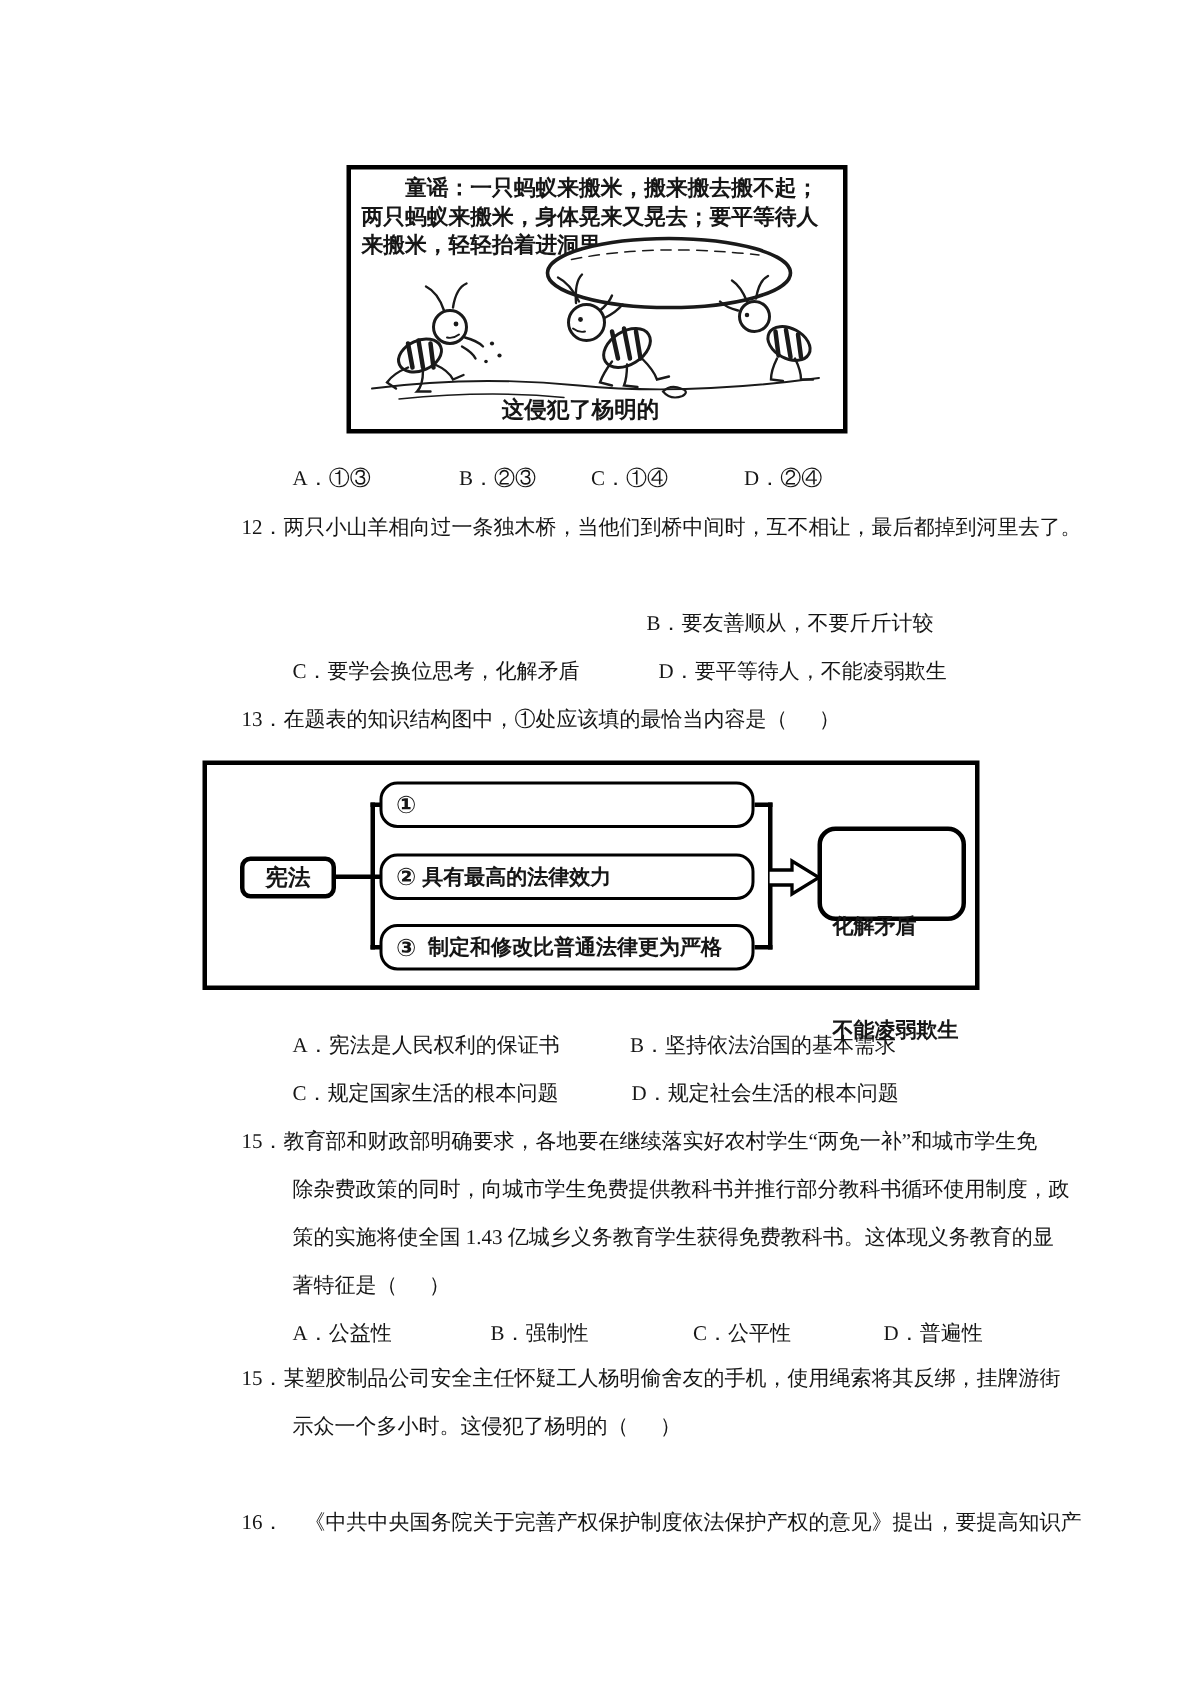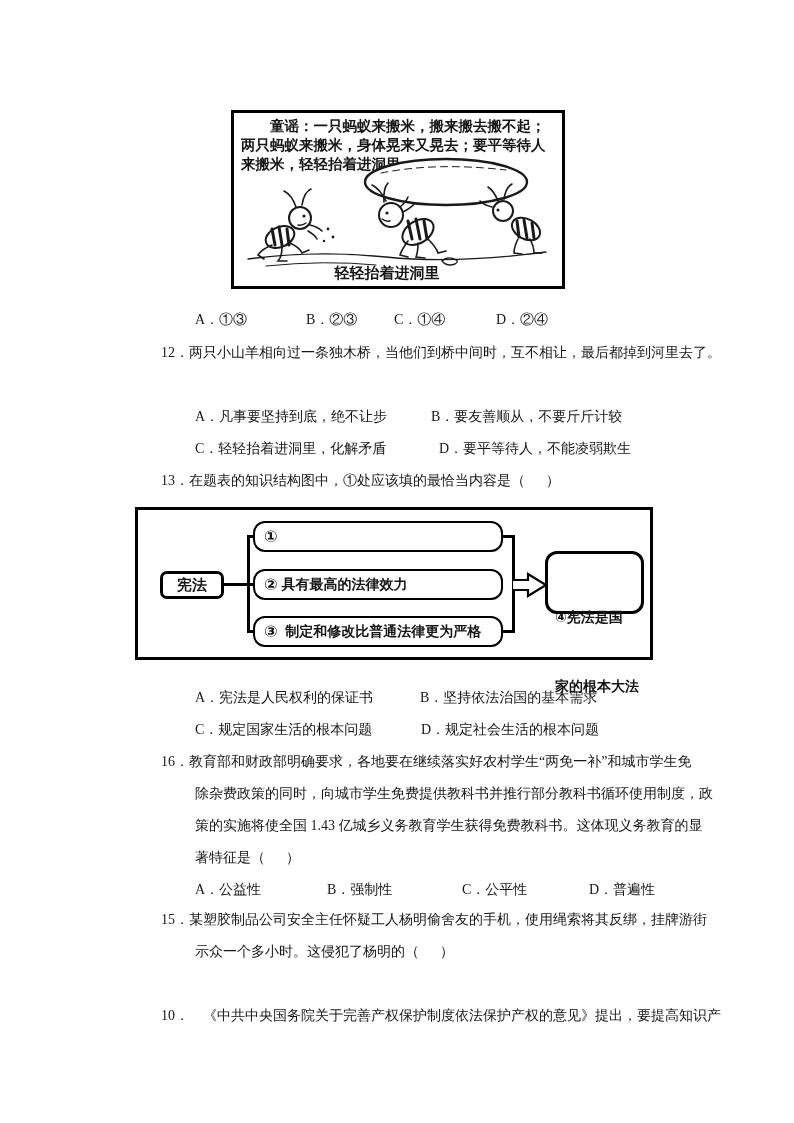--- a/index.html
+++ b/index.html
@@ -106,39 +106,38 @@
             <path d="M46 90 q 0 10 -4 14 l 9 0"></path>
             <path d="M54 86 q 9 4 12 10 l 7 -3"></path>
           <path d="M74 68 q 8 2 12 6"></path>
             <path d="M72 74 q 7 4 9 8"></path>
           <circle cx="92" cy="72" r="1.4" fill="#1a1a1a" stroke="none"></circle>
           <circle cx="97" cy="80" r="1.4" fill="#1a1a1a" stroke="none"></circle>
           <circle cx="88" cy="84" r="1.2" fill="#1a1a1a" stroke="none"></circle>
         </g>
       </g>
     </svg>
-    <figcaption class="fig-caption hei">轻轻抬着进洞里</figcaption>
+    <figcaption class="fig-caption hei">这侵犯了杨明的</figcaption>
   </figure>
 
   <div class="t" style="top:310px">
     <span style="left:147px">A．①③</span>
     <span style="left:258px">B．②③</span>
     <span style="left:346px">C．①④</span>
     <span style="left:448px">D．②④</span>
   </div>
 
   <div class="t" style="top:343px">
     <span style="left:113px">12．两只小山羊相向过一条独木桥，当他们到桥中间时，互不相让，最后都掉到河里去了。</span>
   </div>
   <div class="t" style="top:407px">
-    <span style="left:147px">A．凡事要坚持到底，绝不让步</span>
     <span style="left:383px">B．要友善顺从，不要斤斤计较</span>
   </div>
   <div class="t" style="top:439px">
-    <span style="left:147px">C．轻轻抬着进洞里，化解矛盾</span>
+    <span style="left:147px">C．要学会换位思考，化解矛盾</span>
     <span style="left:391px">D．要平等待人，不能凌弱欺生</span>
   </div>
 
   <div class="t" style="top:471px">
     <span style="left:113px">13．在题表的知识结构图中，①处应该填的最恰当内容是（      ）</span>
   </div>
 
   <div class="diagram">
     <div class="dbox root">宪法</div>
 
@@ -159,36 +158,36 @@
     </div>
     <div class="dbox n3">
       <span class="circ">③</span>
       <span>  制定和修改比普通法律更为严格</span>
     </div>
 
     <svg class="arrow-svg" width="36" height="28" viewBox="0 0 36 28">
       <polygon points="0,9 16,9 16,3 34,14 16,25 16,19 0,19" fill="#fff" stroke="#000" stroke-width="2.2"></polygon>
     </svg>
     <div class="dbox n4">
-      <div>④宪法是国</div>
-      <div>家的根本大法</div>
+      <div>化解矛盾</div>
+      <div>不能凌弱欺生</div>
     </div>
   </div>
 
   <div class="t" style="top:688px">
     <span style="left:147px">A．宪法是人民权利的保证书</span>
     <span style="left:372px">B．坚持依法治国的基本需求</span>
   </div>
   <div class="t" style="top:720px">
     <span style="left:147px">C．规定国家生活的根本问题</span>
     <span style="left:373px">D．规定社会生活的根本问题</span>
   </div>
 
   <div class="t" style="top:752px">
-    <span style="left:113px">16．教育部和财政部明确要求，各地要在继续落实好农村学生“两免一补”和城市学生免</span>
+    <span style="left:113px">15．教育部和财政部明确要求，各地要在继续落实好农村学生“两免一补”和城市学生免</span>
   </div>
   <div class="t" style="top:784px">
     <span style="left:147px">除杂费政策的同时，向城市学生免费提供教科书并推行部分教科书循环使用制度，政</span>
   </div>
   <div class="t" style="top:816px">
     <span style="left:147px">策的实施将使全国 1.43 亿城乡义务教育学生获得免费教科书。这体现义务教育的显</span>
   </div>
   <div class="t" style="top:848px">
     <span style="left:147px">著特征是（      ）</span>
   </div>
@@ -200,16 +199,16 @@
   </div>
 
   <div class="t" style="top:910px">
     <span style="left:113px">15．某塑胶制品公司安全主任怀疑工人杨明偷舍友的手机，使用绳索将其反绑，挂牌游街</span>
   </div>
   <div class="t" style="top:942px">
     <span style="left:147px">示众一个多小时。这侵犯了杨明的（      ）</span>
   </div>
 
   <div class="t" style="top:1006px">
-    <span style="left:113px">10．　《中共中央国务院关于完善产权保护制度依法保护产权的意见》提出，要提高知识产</span>
+    <span style="left:113px">16．　《中共中央国务院关于完善产权保护制度依法保护产权的意见》提出，要提高知识产</span>
   </div>
 
 </div>
 
 </body></html>

